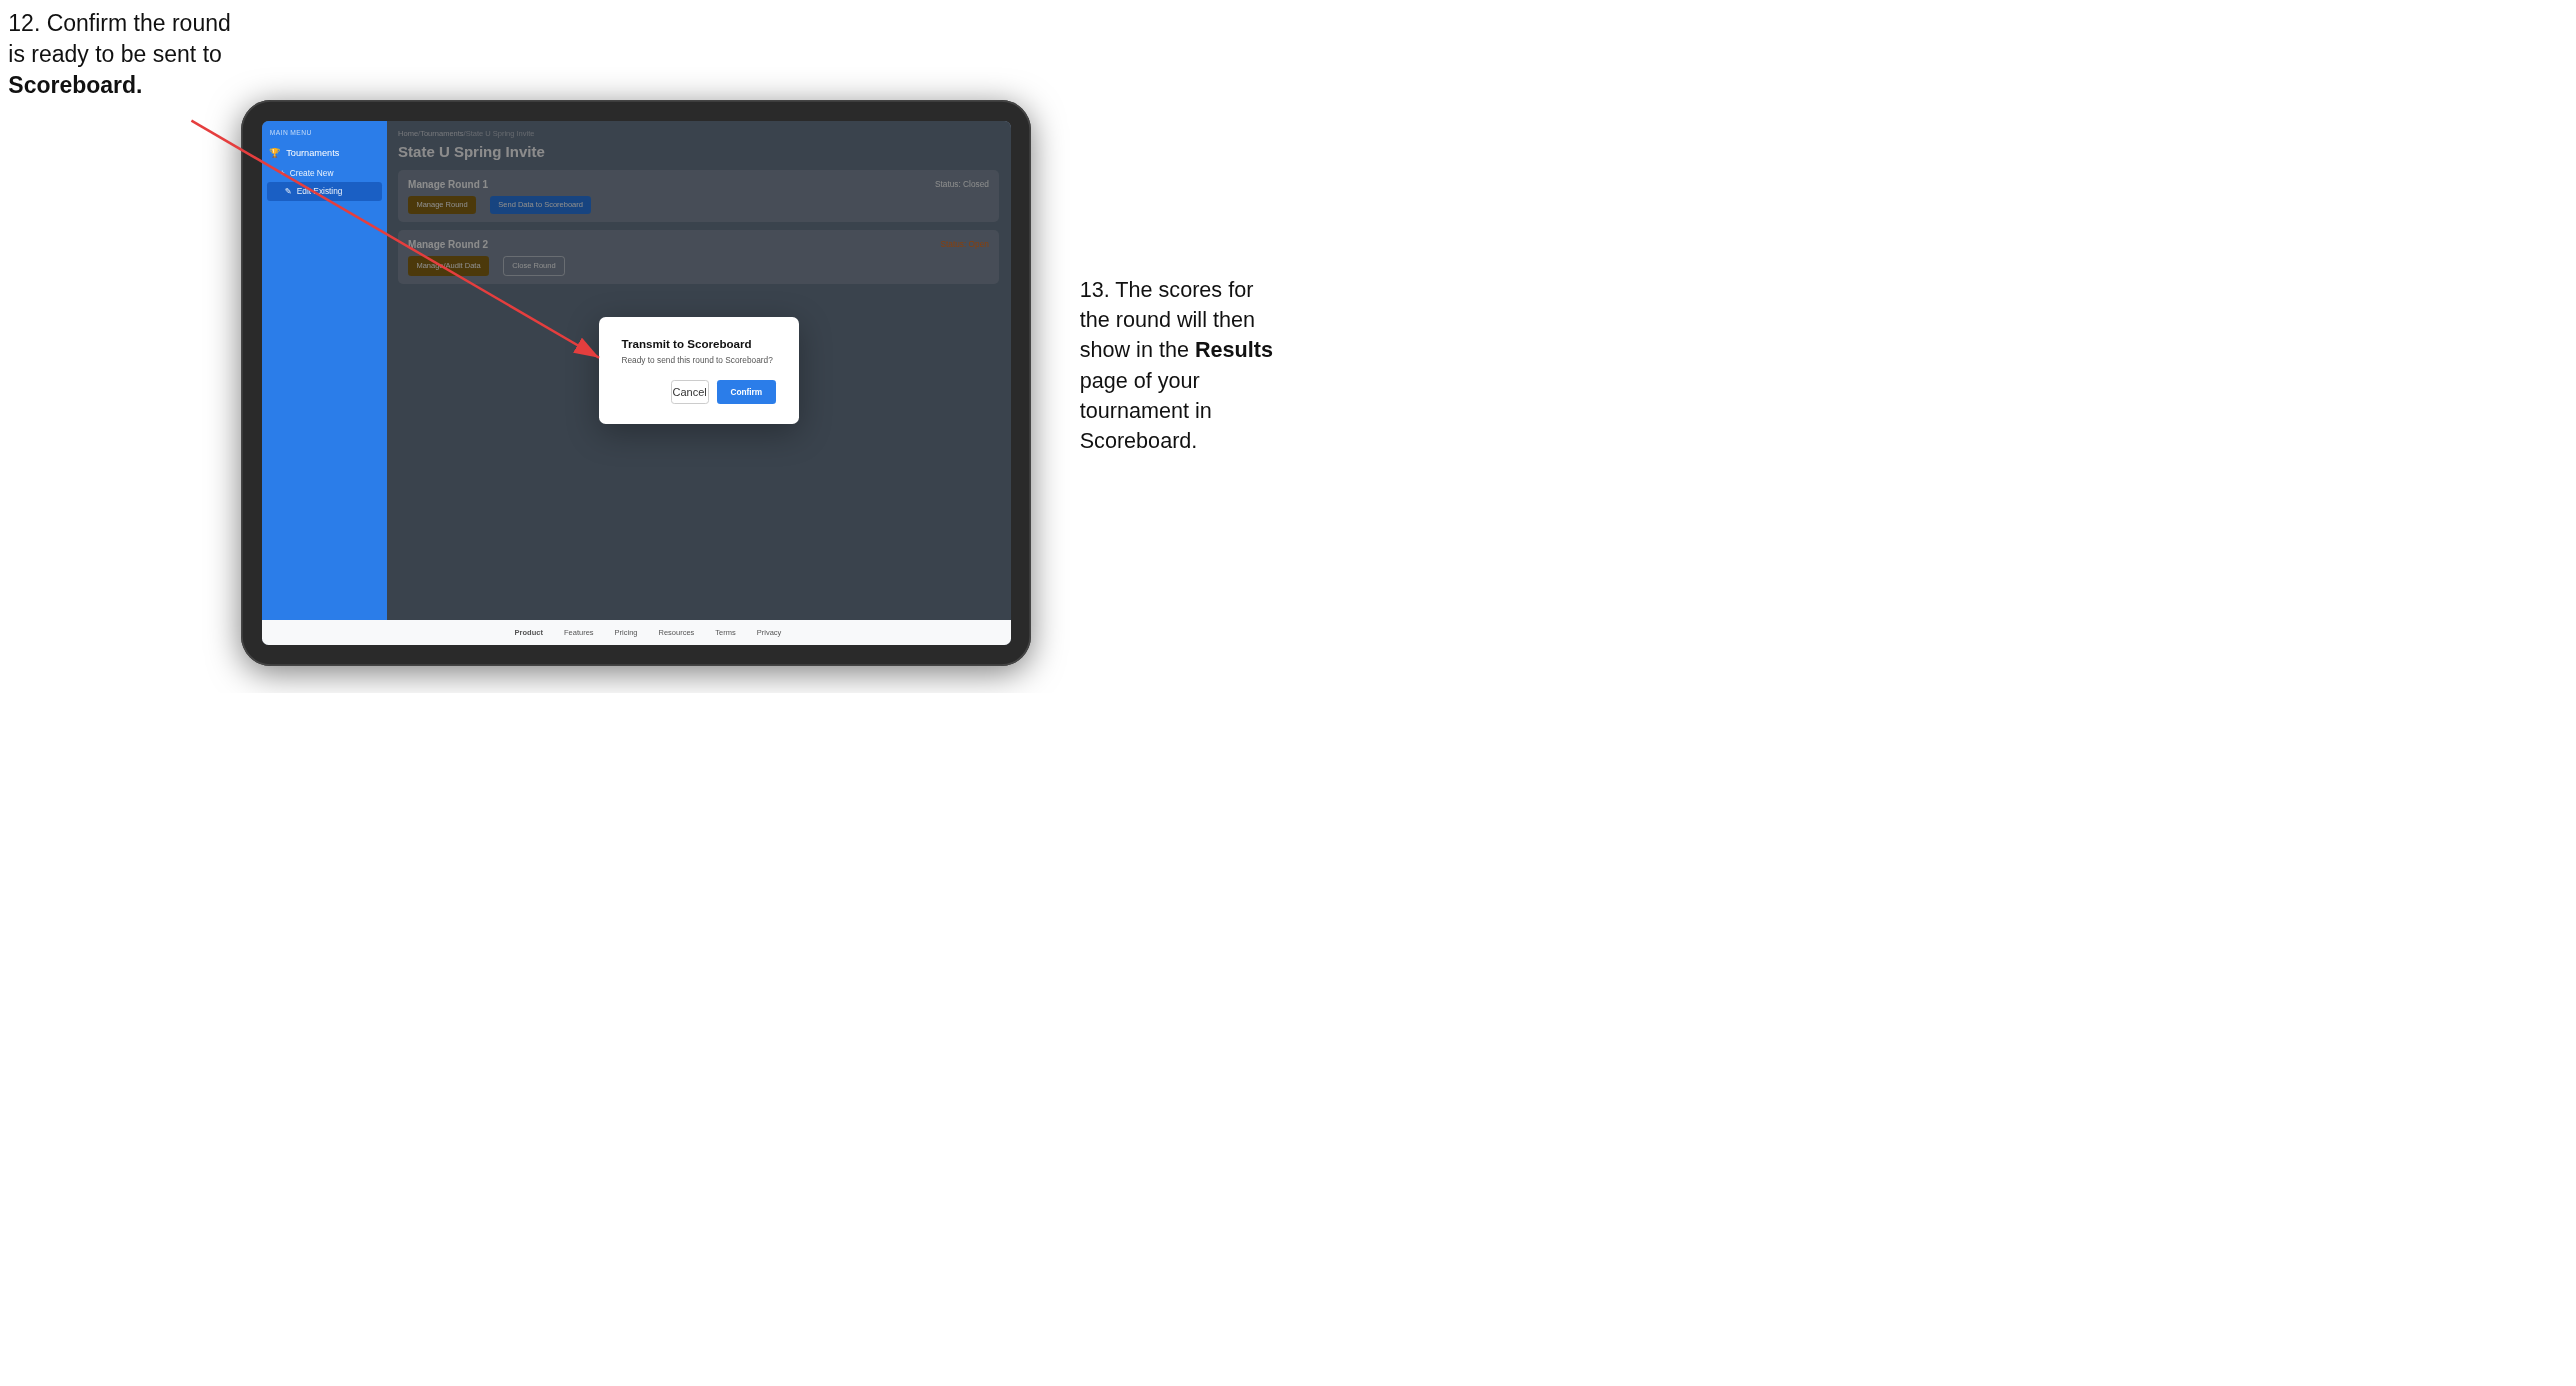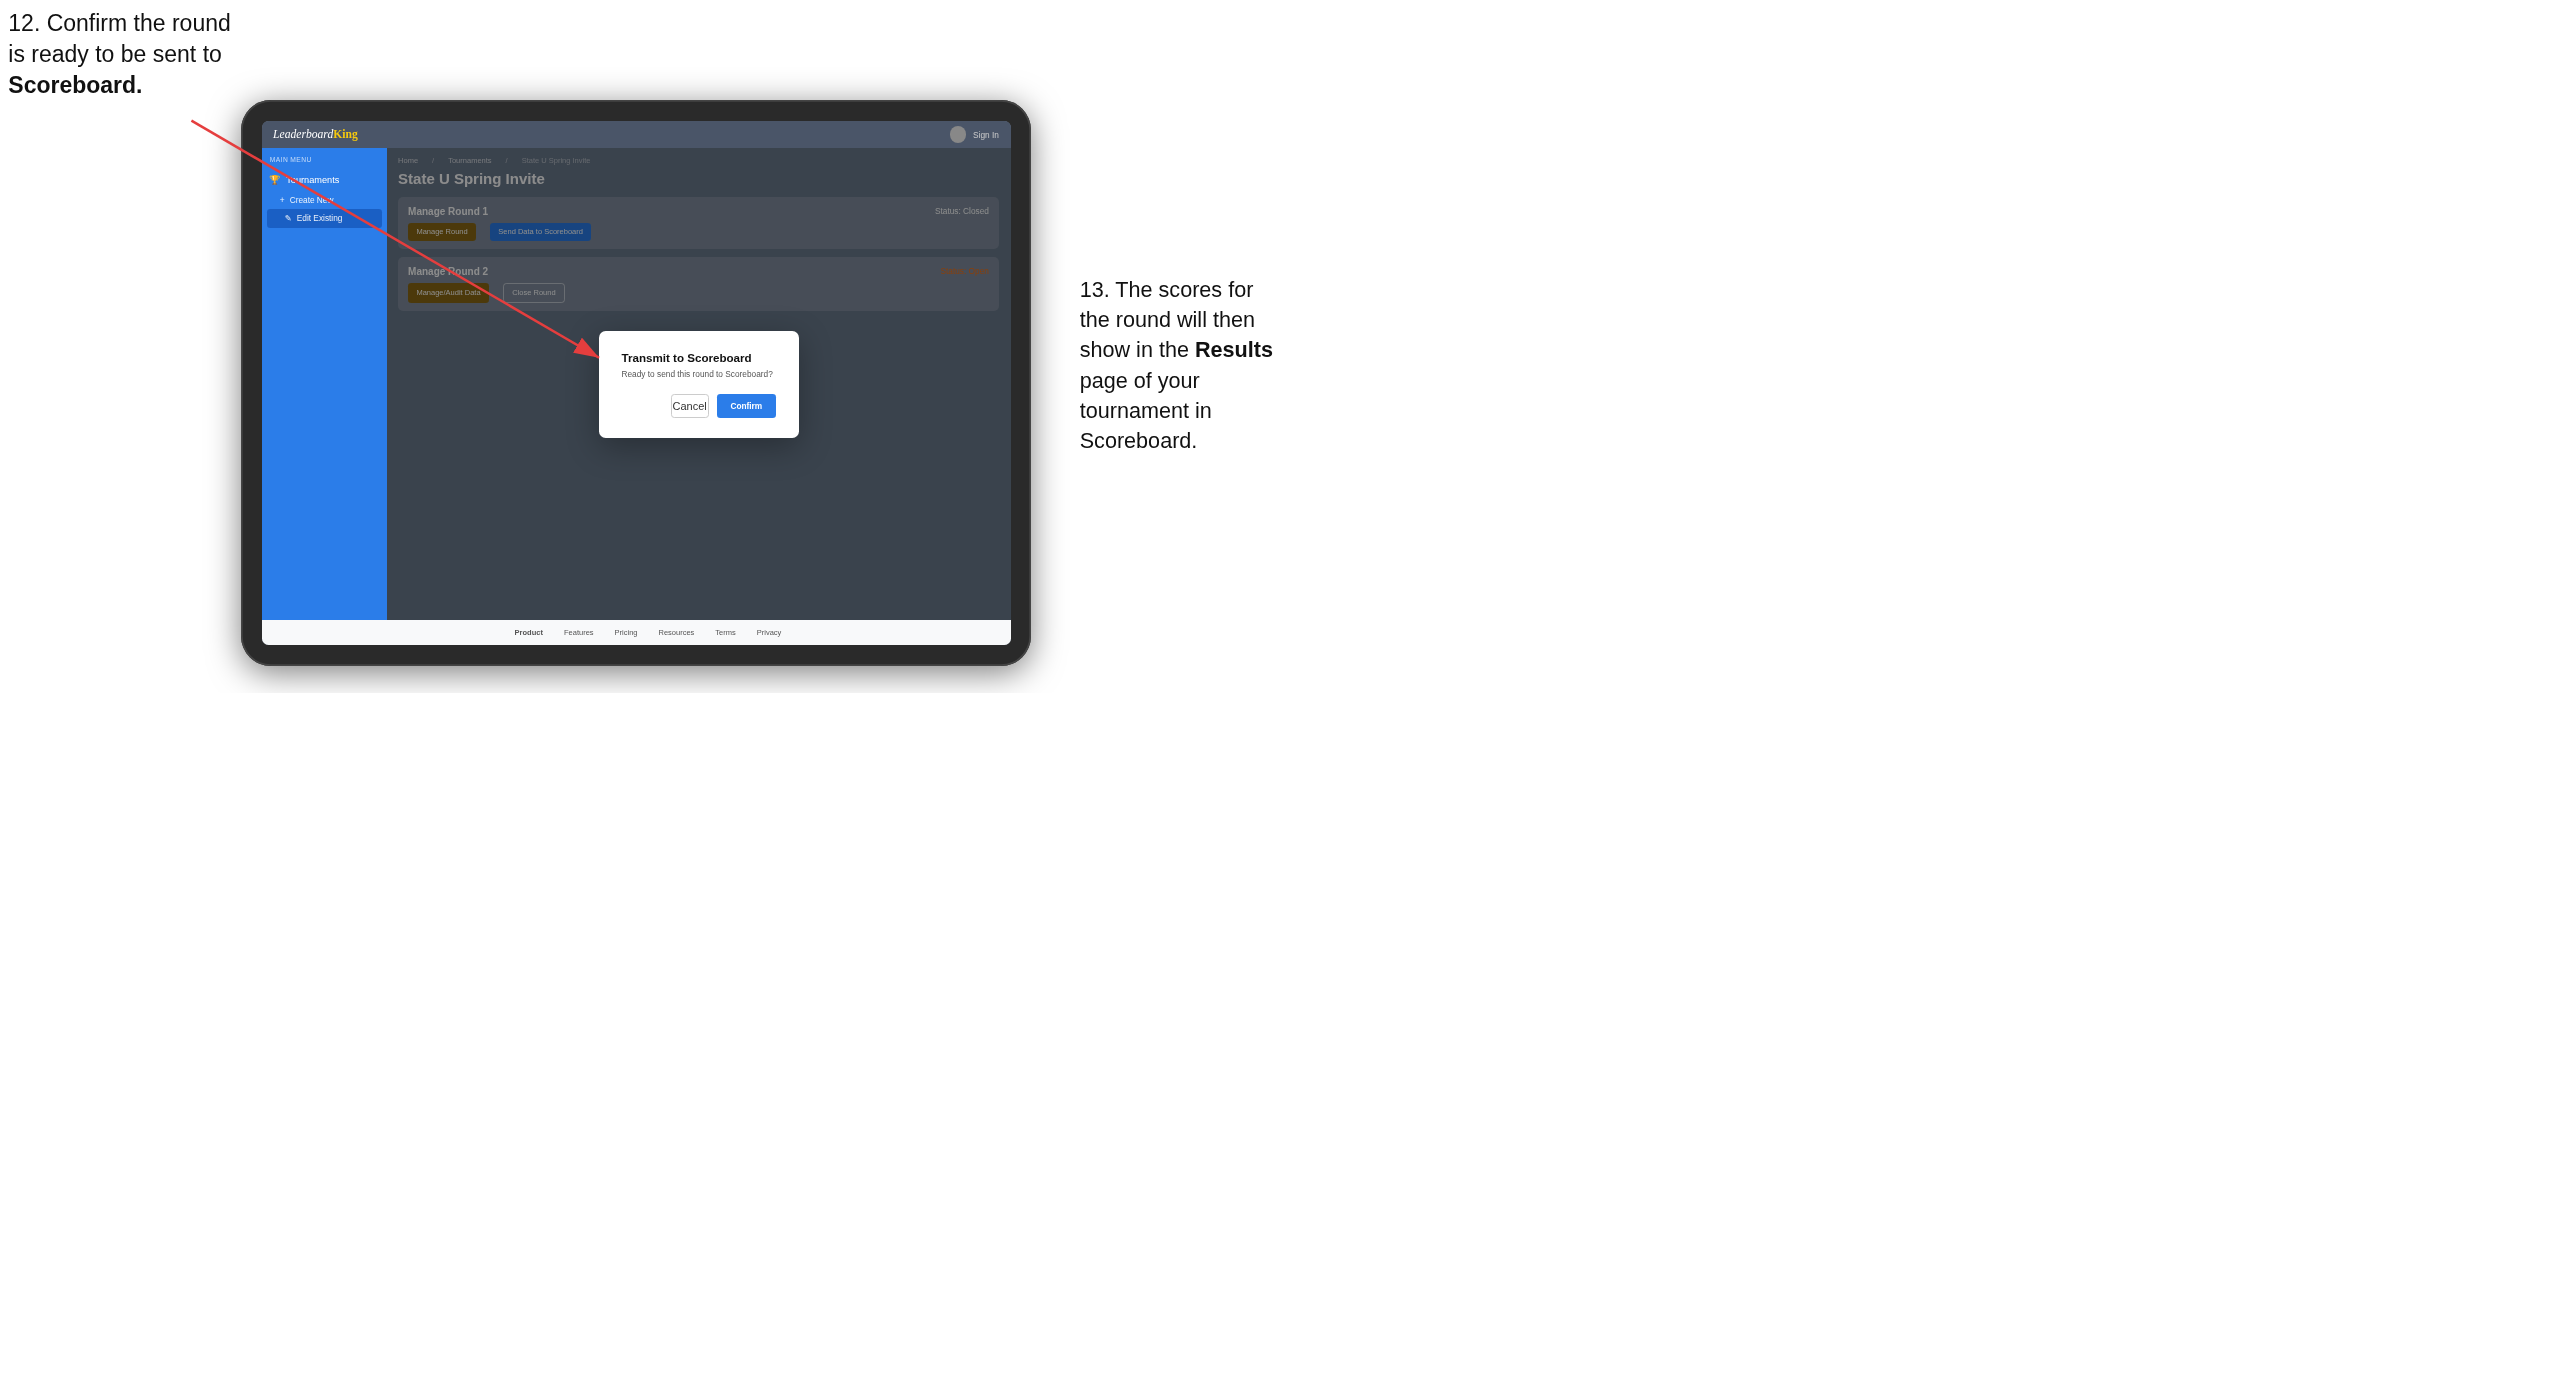--- a/index.html
+++ b/index.html
@@ -149,21 +149,21 @@
       padding: 8.3px 11.6px;
       position: relative;
       overflow-y: auto;
     }
 
     .breadcrumb {
       font-size: 7.5px;
       color: rgba(255,255,255,0.7);
       margin-bottom: 5px;
       display: flex;
-      gap: 14px;
+      gap: 0;
       align-items: center;
     }
     .breadcrumb a { color: rgba(255,255,255,0.7); text-decoration: none; }
     .breadcrumb span { color: rgba(255,255,255,0.5); }
 
     .page-title {
       font-size: 15px;
       font-weight: bold;
       color: #fff;
       margin-bottom: 10px;
@@ -314,29 +314,20 @@
       <polygon points="0 0, 10 3.5, 0 7" fill="#e53e3e"></polygon>
     </marker>
   </defs>
 
   <line x1="230" y1="145" x2="720" y2="430" stroke="#e53e3e" stroke-width="3" marker-end="url(#arrowhead)"></line>
 </svg>
 
 <div class="tablet-frame">
   <div class="tablet-screen">
 
-    <div class="top-bar">
-      <div class="logo-text">
-        <em>Leaderboard</em><span class="king">King</span>
-      </div>
-      <div class="top-bar-right">
-        <span class="avatar-circle"></span>
-        <span>Sign In</span>
-      </div>
-    </div>
 
     <div class="main-layout">
 
       <div class="sidebar">
         <div class="sidebar-menu-label">MAIN MENU</div>
         <div class="sidebar-item">
           <span class="icon">🏆</span>
           <span>Tournaments</span>
         </div>
         <div class="sidebar-sub-item">

